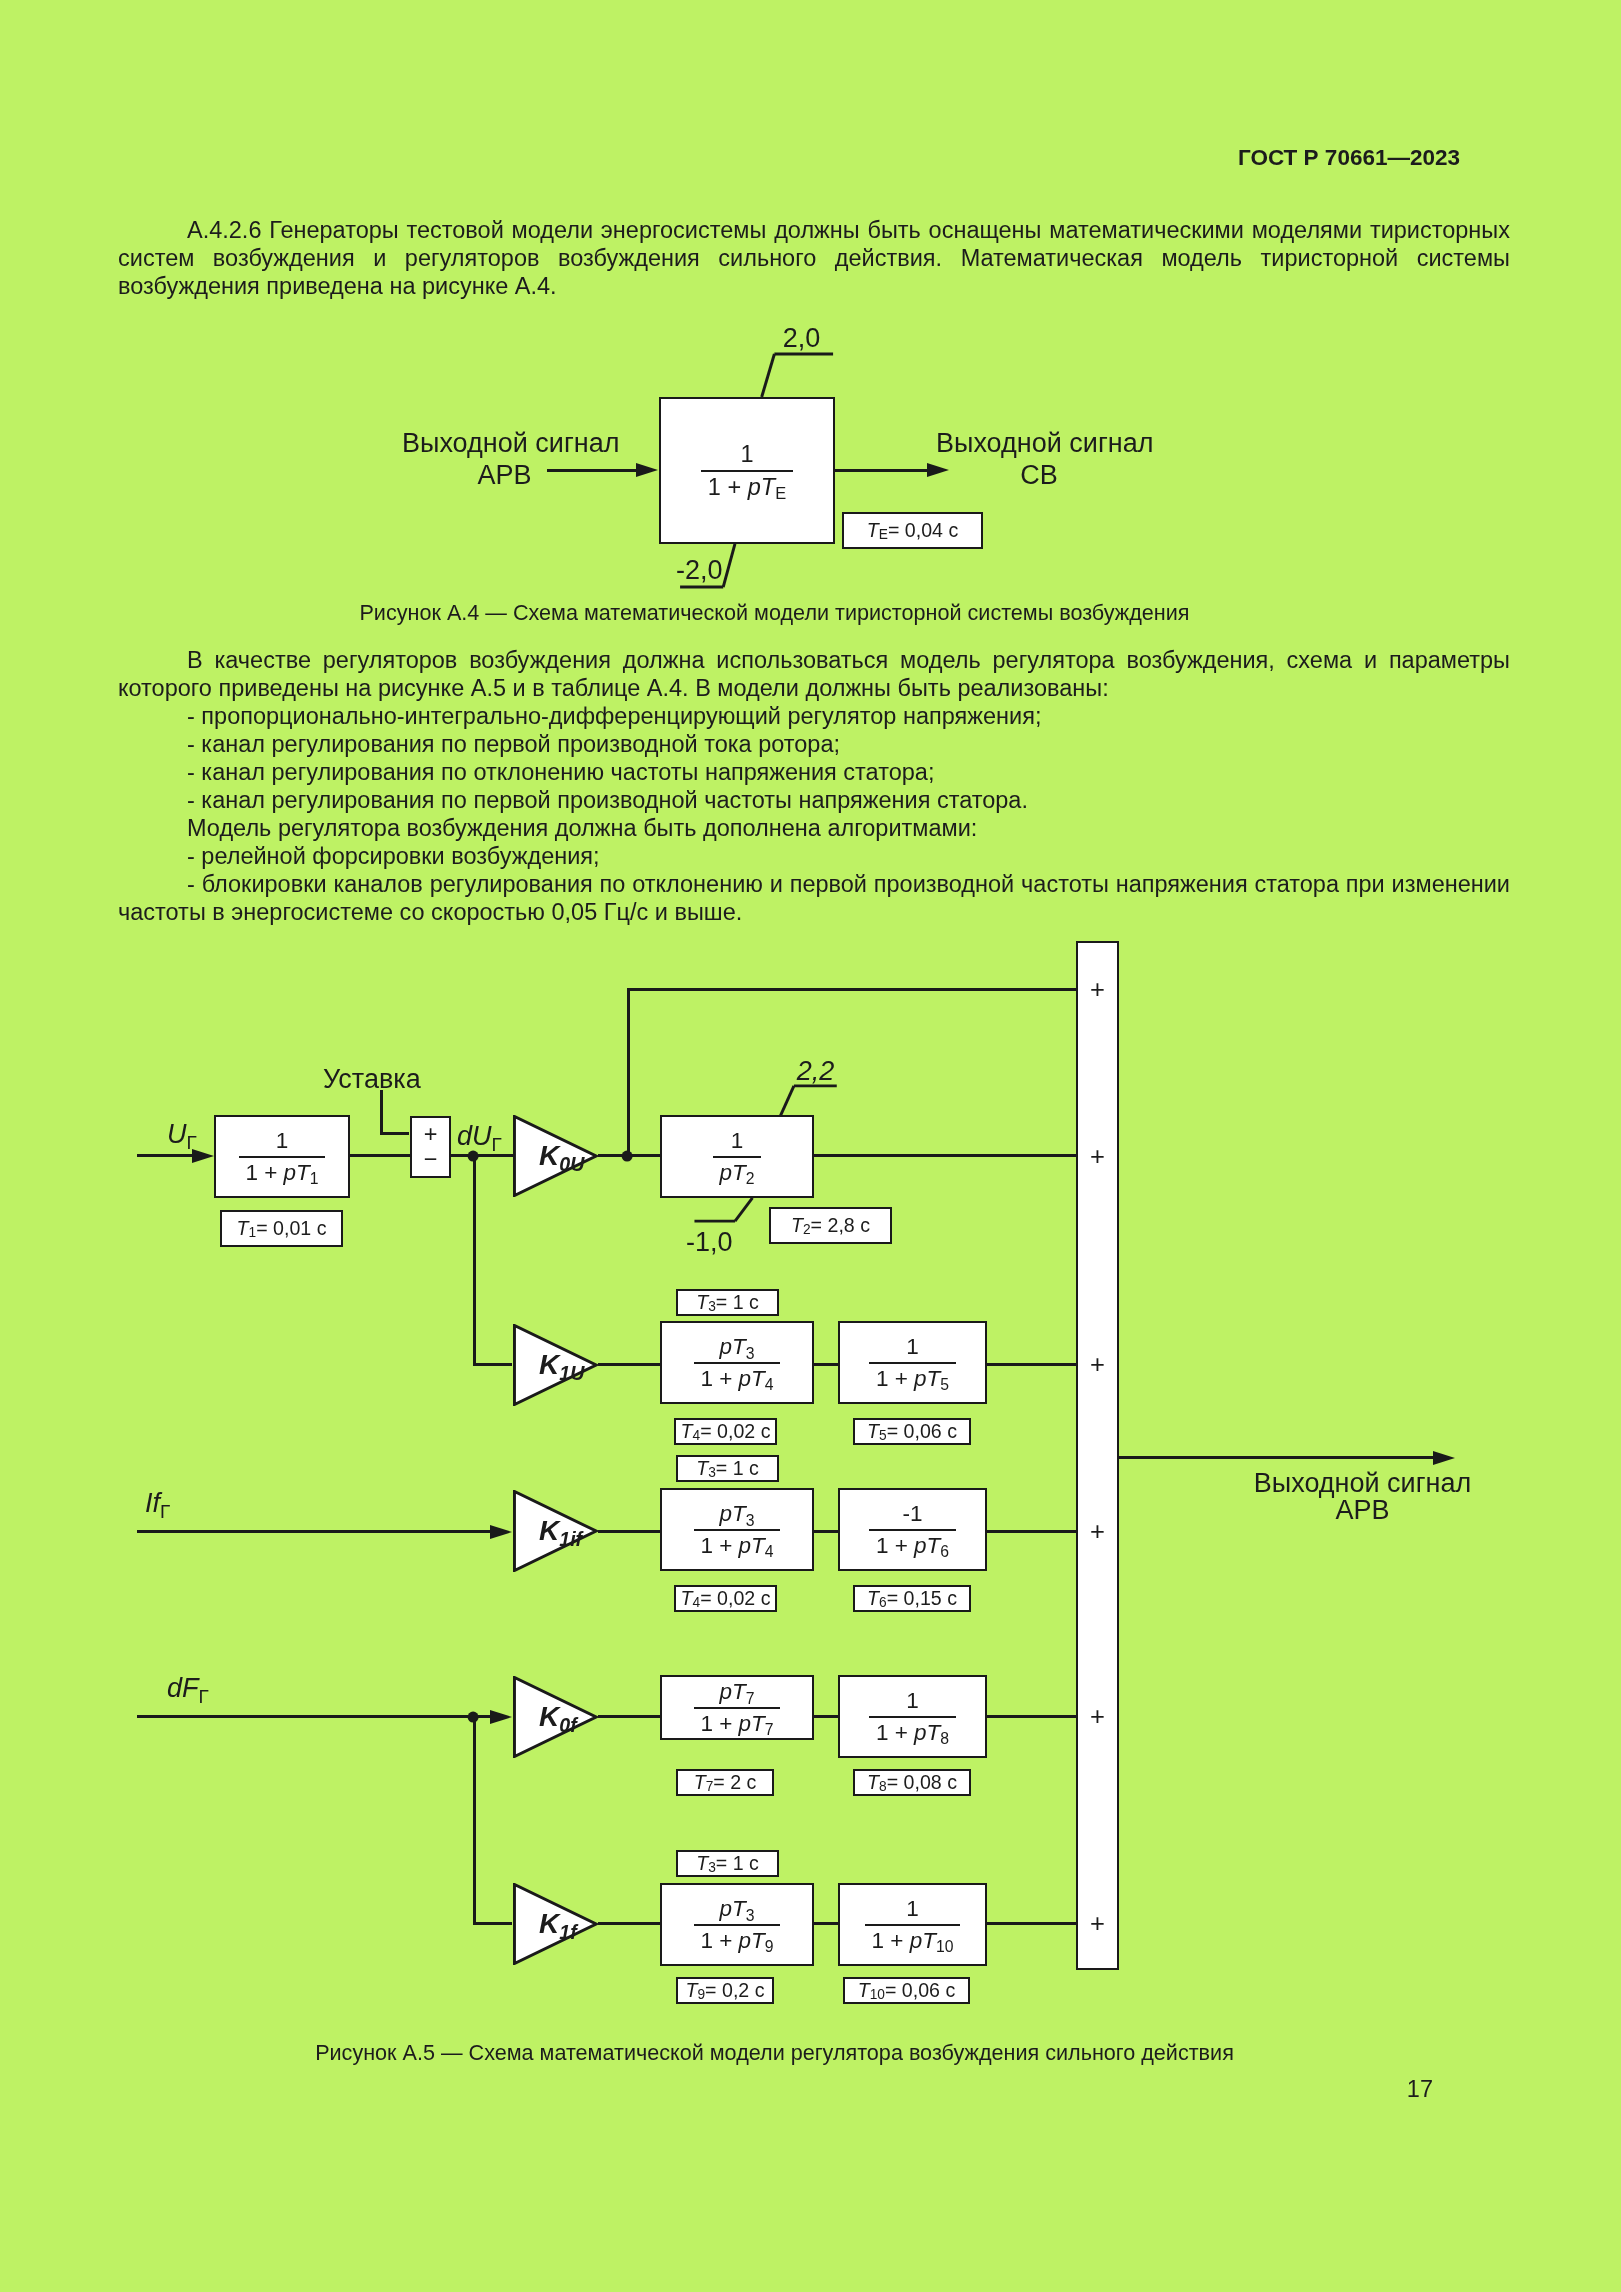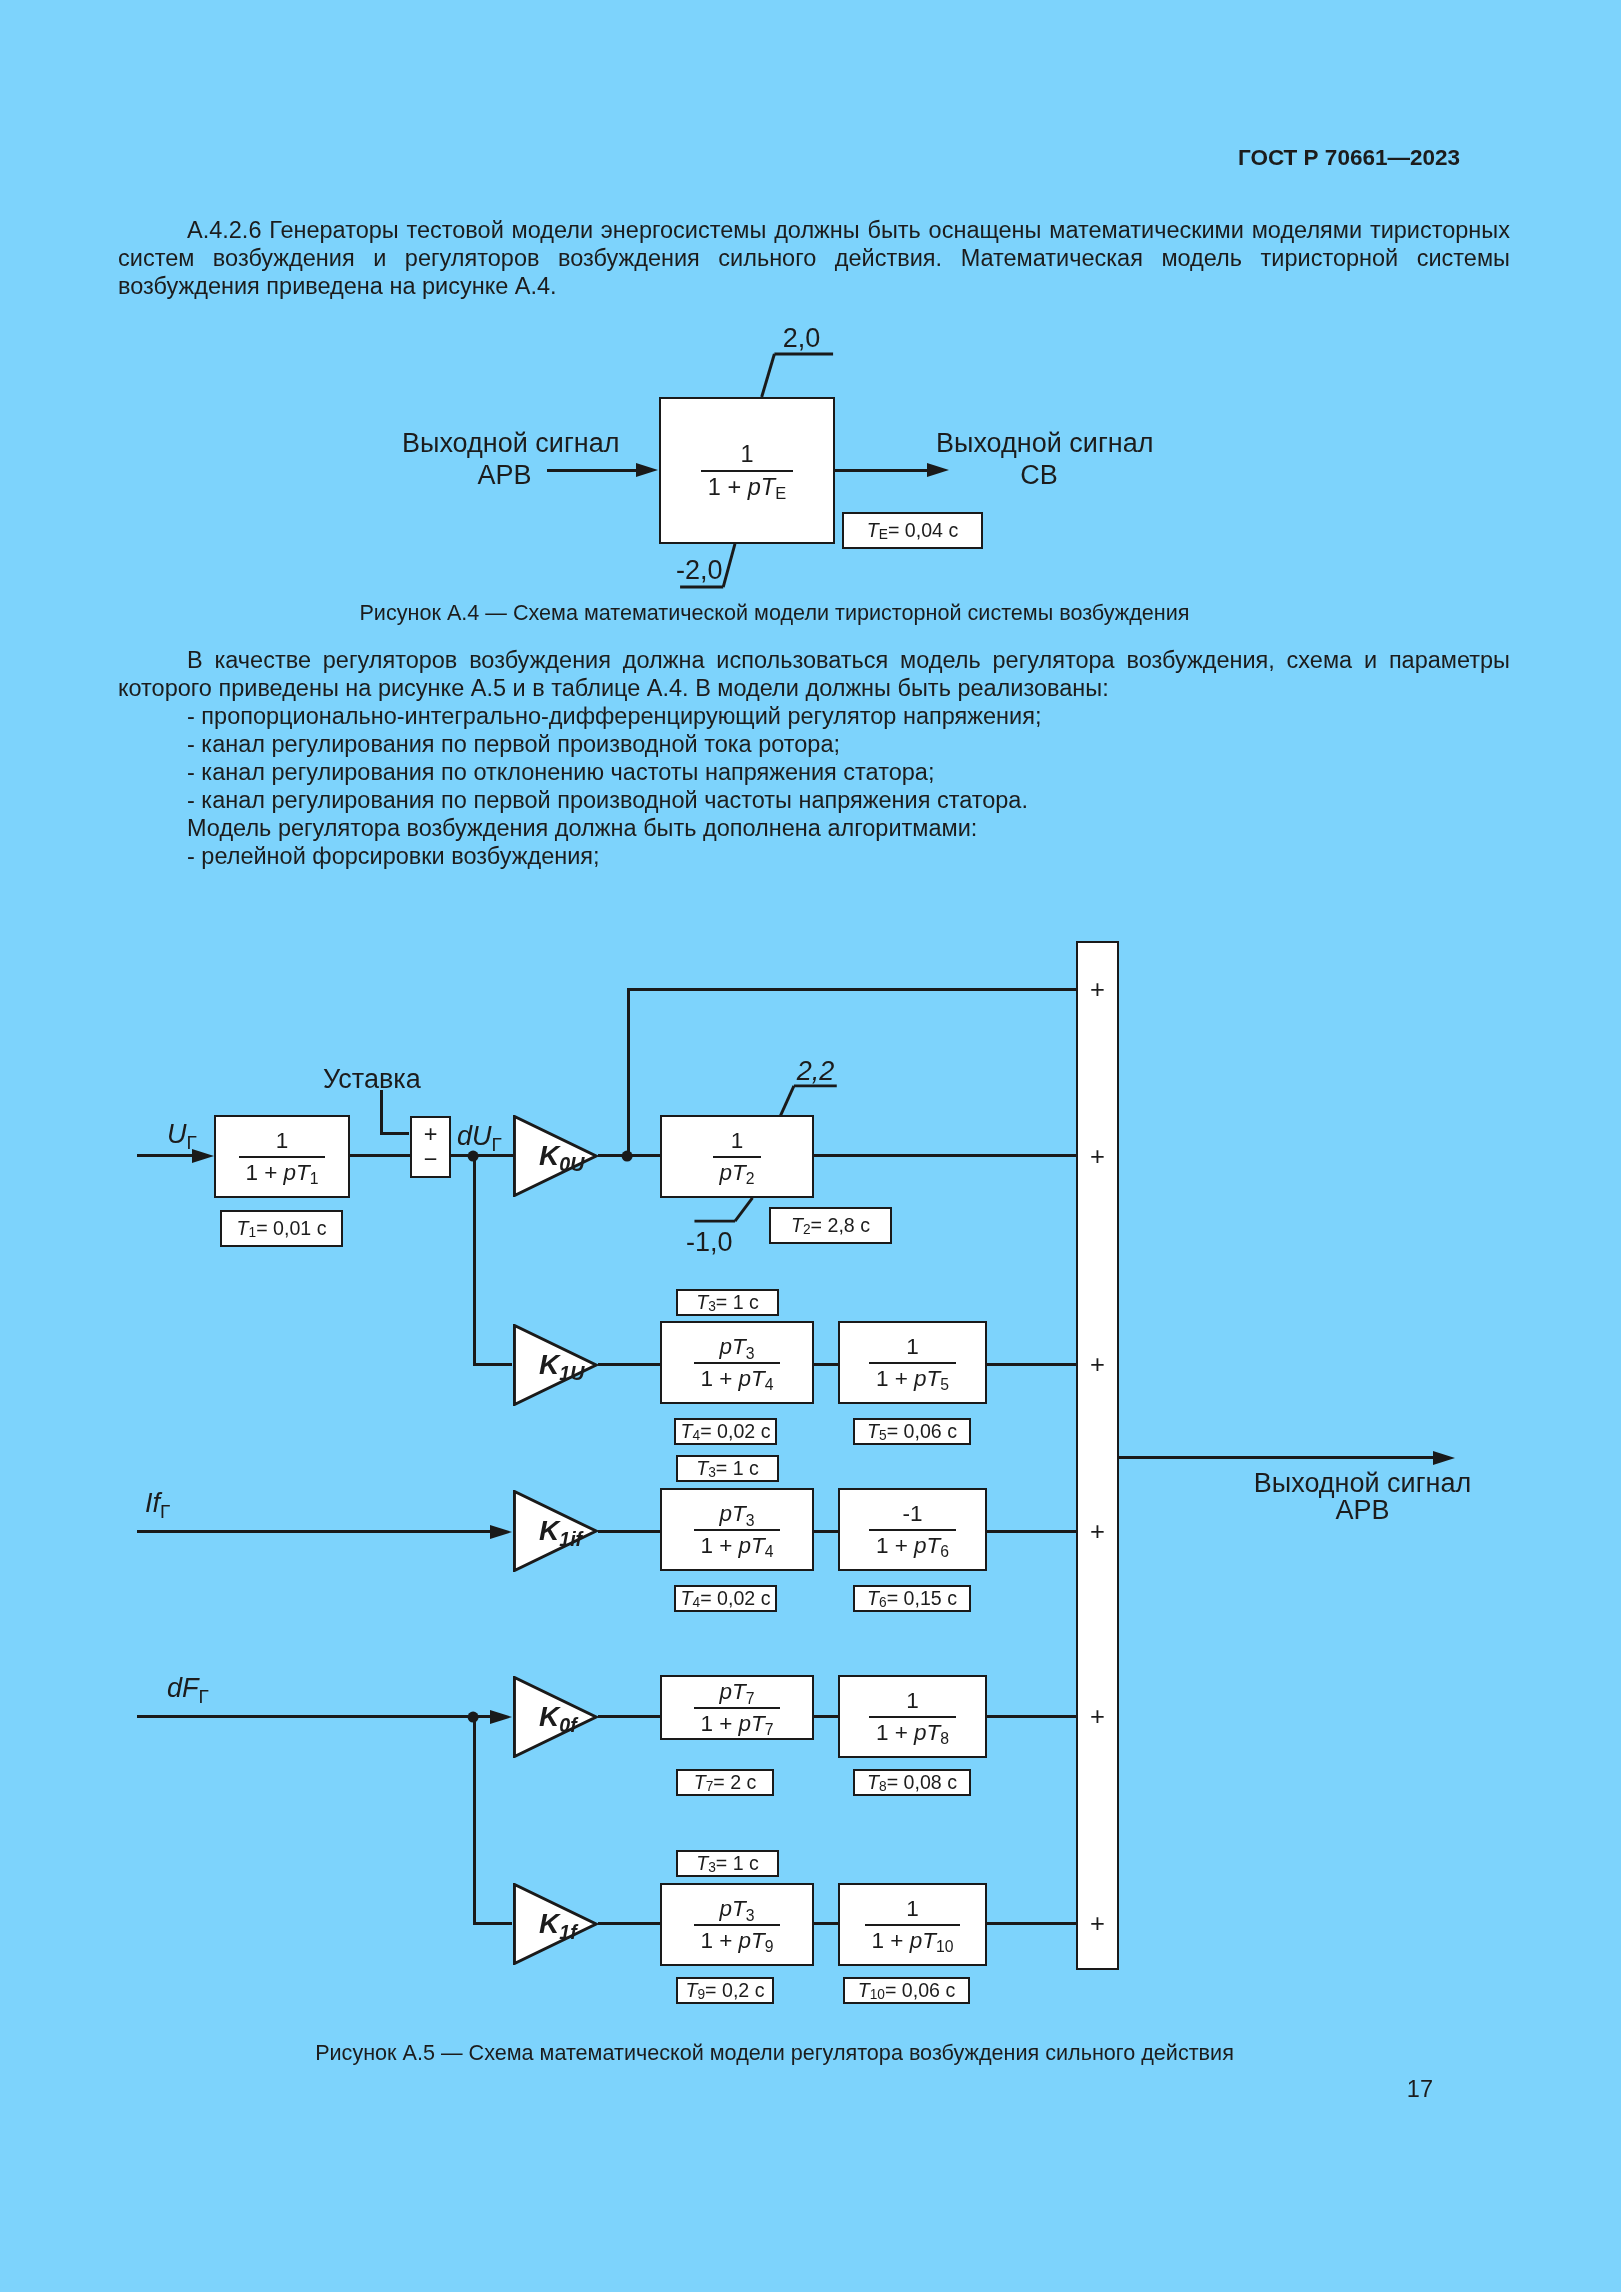--- a/index.html
+++ b/index.html
@@ -1,16 +1,16 @@
 <!DOCTYPE html>
 <html><head>
 <meta charset="utf-8">
 <style>
   html,body{margin:0;padding:0;background:#e8e8e8;}
-  .page{position:relative;width:1621px;height:2293px;background:#7dd3fc;margin:0 auto;
+  .page{position:relative;width:1621px;height:2293px;background:#bef264;margin:0 auto;
         font-family:"Liberation Sans",sans-serif;color:#1c1c1c;overflow:hidden;}
   .abs{position:absolute;}
   .body-text{font-size:23.5px;line-height:28px;text-align:justify;}
   .body-text p{margin:0;text-indent:69px;}
   .hdr{font-size:22.5px;font-weight:bold;text-align:right;}
   .cap{position:absolute;left:0;width:1549px;text-align:center;font-size:21.6px;}
   .lbl{position:absolute;font-size:27px;white-space:nowrap;}
   .lbl.c{text-align:center;}
   .hl{position:absolute;height:2.9px;background:#1a1a1a;}
   .vl{position:absolute;width:2.9px;background:#1a1a1a;}
@@ -86,20 +86,21 @@
   </div>
 
   <div class="abs body-text" style="left:118px;top:646px;width:1392px;">
     <p>В качестве регуляторов возбуждения должна использоваться модель регулятора возбуждения, схема и параметры которого приведены на рисунке А.5 и в таблице А.4. В модели должны быть реализованы:</p>
     <p>- пропорционально-интегрально-дифференцирующий регулятор напряжения;</p>
     <p>- канал регулирования по первой производной тока ротора;</p>
     <p>- канал регулирования по отклонению частоты напряжения статора;</p>
     <p>- канал регулирования по первой производной частоты напряжения статора.</p>
     <p>Модель регулятора возбуждения должна быть дополнена алгоритмами:</p>
     <p>- релейной форсировки возбуждения;</p>
+    <p>- блокировки каналов регулирования по отклонению и первой производной частоты напряжения статора при изменении частоты в энергосистеме со скоростью 0,05 Гц/с и выше.</p>
   </div>
 
   <div class="abs" style="left:0;top:921px;width:1621px;height:1157px;">
 
     <div class="bx" style="left:1076px;top:19.6px;width:43px;height:1029px;"></div>
     <div class="sump" style="left:1082px;top:53px;">+</div>
     <div class="sump" style="left:1082px;top:220px;">+</div>
     <div class="sump" style="left:1082px;top:428px;">+</div>
     <div class="sump" style="left:1082px;top:595px;">+</div>
     <div class="sump" style="left:1082px;top:780px;">+</div>

